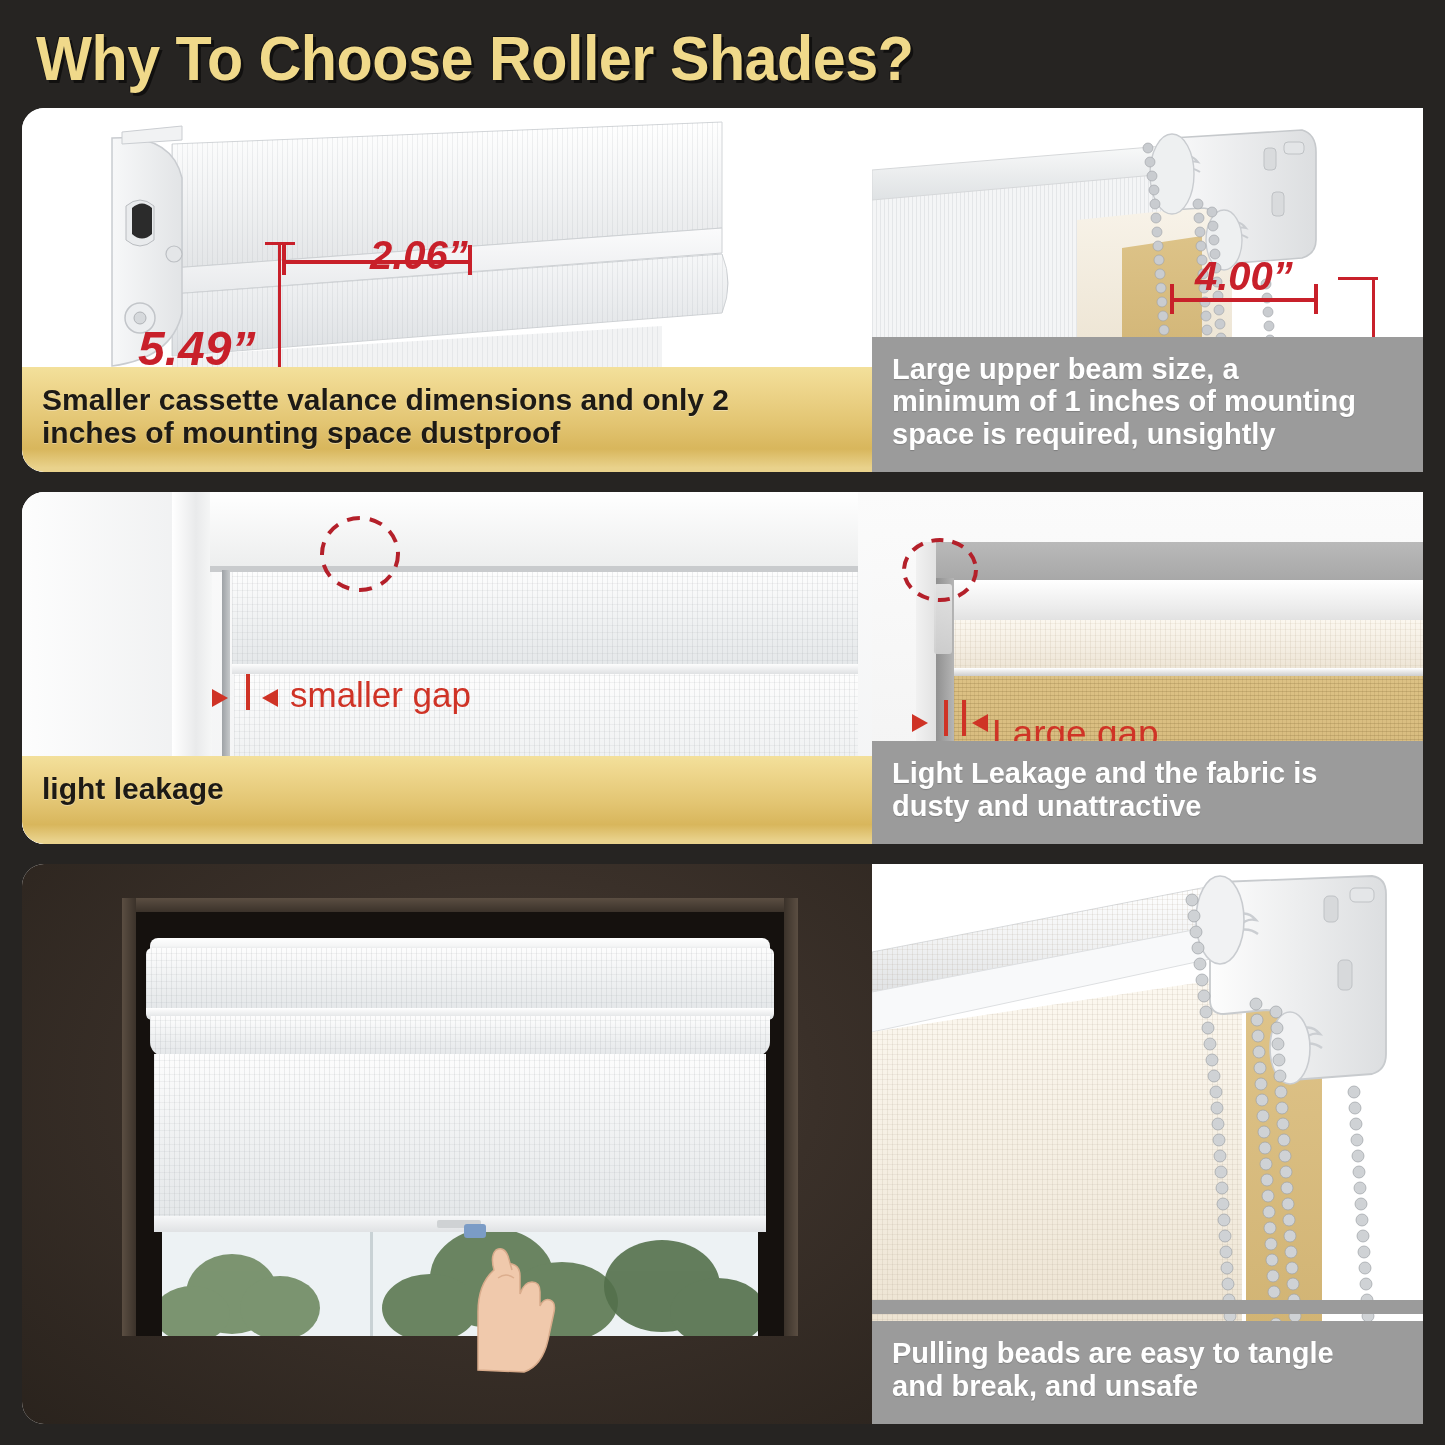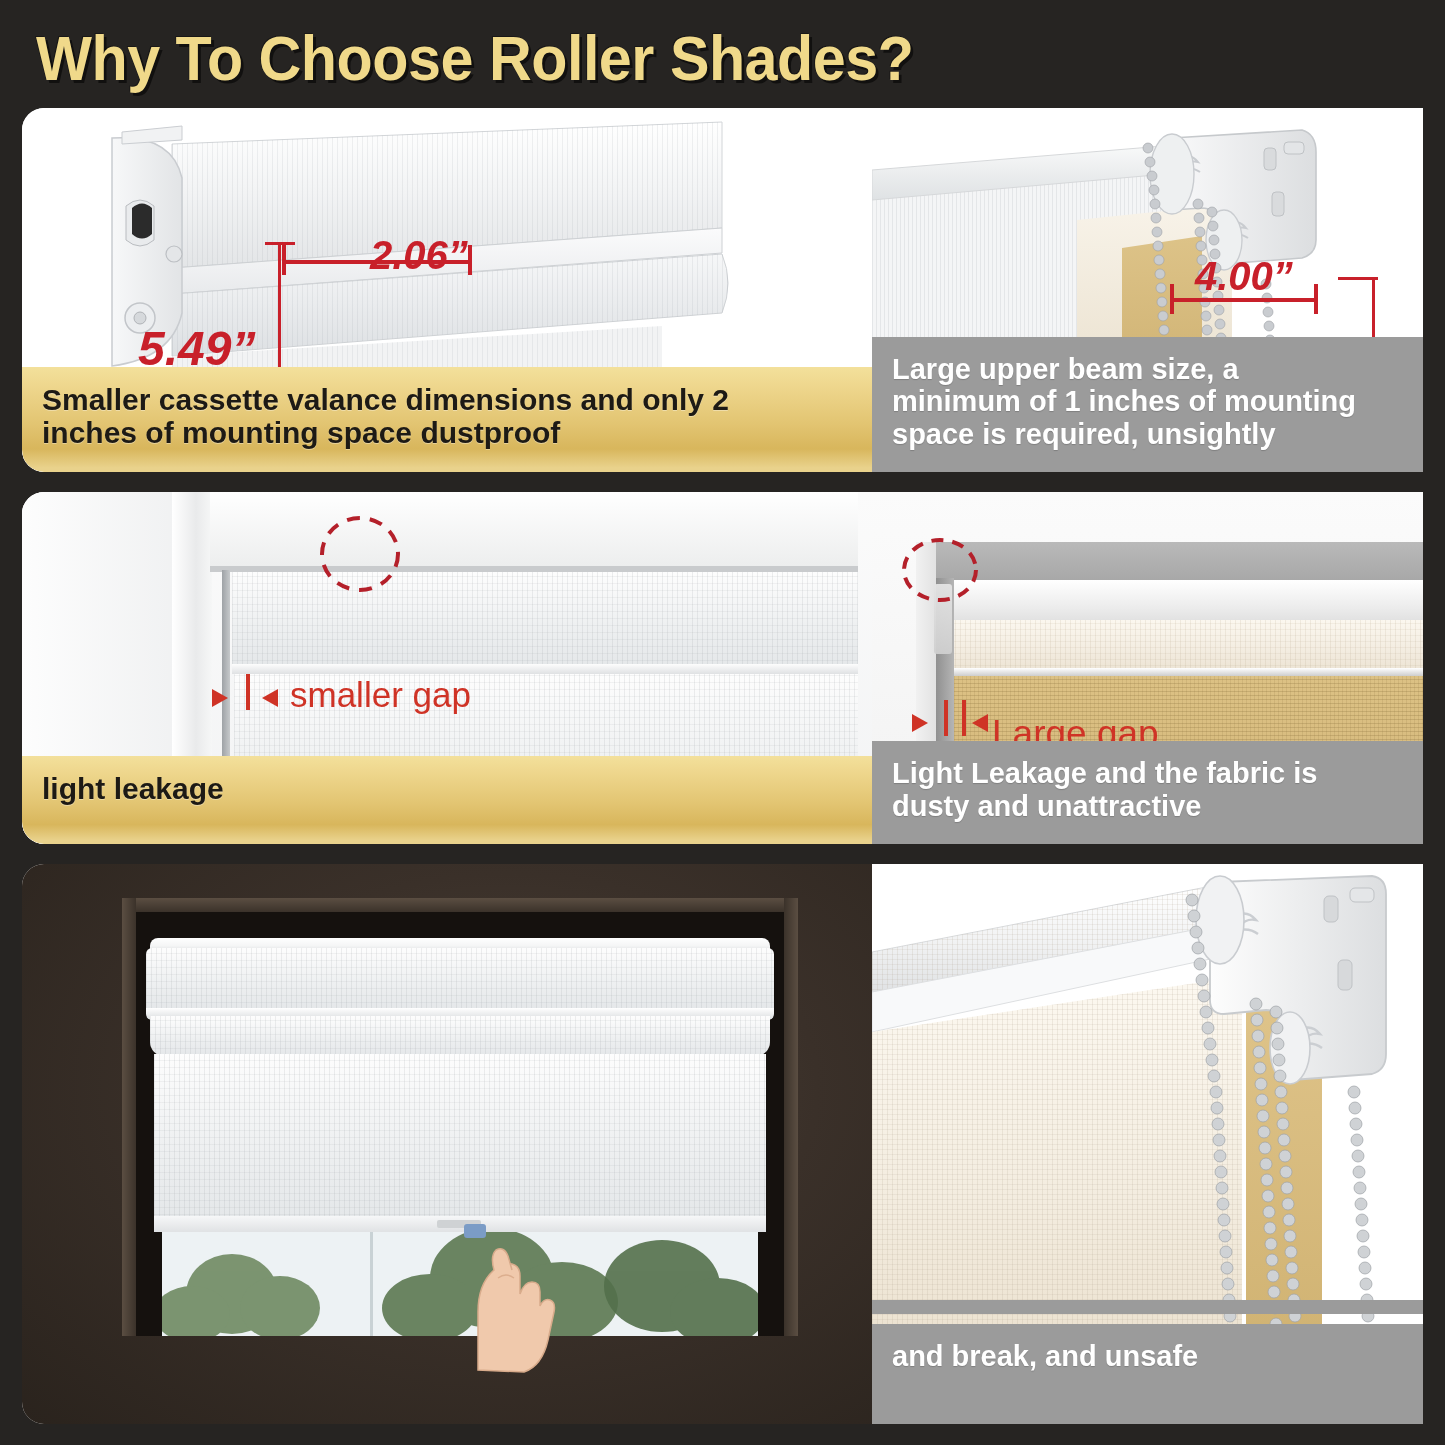--- a/index.html
+++ b/index.html
@@ -582,17 +582,18 @@
               <circle cx="498" cy="484" r="6"></circle>
               <circle cx="499" cy="500" r="6"></circle>
           </g>
         </g>
       </svg>
 
       <div style="position:absolute;left:0;bottom:110px;width:551px;height:14px;background:#9b9b9b;"></div>
     </div>
 
     <div class="cap grey cap-r">
+      <span>Pulling beads are easy to tangle</span>
       <span>and break, and unsafe</span>
     </div>
   </div>
 
 </div>
 
 </body></html>

